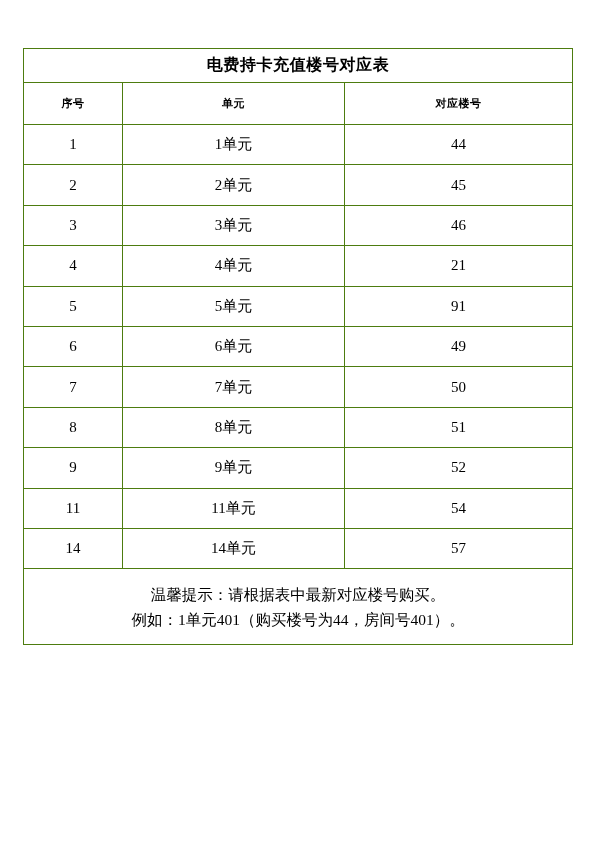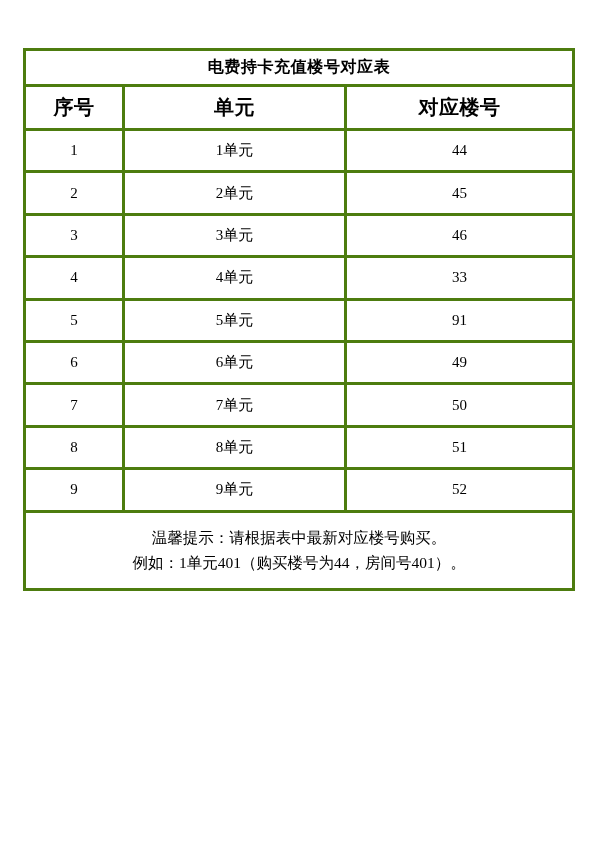--- a/index.html
+++ b/index.html
@@ -31,42 +31,42 @@
   }
 
   table.grid {
     width: 549px;
     border-collapse: collapse;
     table-layout: fixed;
     background: #ffffff;
   }
 
   table.grid td {
-    border: 3px solid #4d7c0f;
+    border: 1px solid #4d7c0f;
     padding: 0;
     text-align: center;
     vertical-align: middle;
     background: #ffffff;
   }
 
   
   col.c-idx  { width: 99px; }
   col.c-unit { width: 222px; }
   col.c-bldg { width: 228px; }
 
   .title-cell {
     height: 33px;
     font-size: 16px;
     font-weight: bold;
     letter-spacing: 0.6px;
   }
 
   .head-cell {
     height: 41px;
-    font-size: 20px;
+    font-size: 11px;
     font-weight: bold;
     letter-spacing: 0.5px;
   }
 
   .body-cell {
     height: 39.4px;
     font-size: 15px;
     font-weight: normal;
   }
 
@@ -120,21 +120,21 @@
           <td class="body-cell">45</td>
         </tr>
         <tr>
           <td class="body-cell">3</td>
           <td class="body-cell">3单元</td>
           <td class="body-cell">46</td>
         </tr>
         <tr>
           <td class="body-cell">4</td>
           <td class="body-cell">4单元</td>
-          <td class="body-cell">33</td>
+          <td class="body-cell">21</td>
         </tr>
         <tr>
           <td class="body-cell">5</td>
           <td class="body-cell">5单元</td>
           <td class="body-cell">91</td>
         </tr>
         <tr>
           <td class="body-cell">6</td>
           <td class="body-cell">6单元</td>
           <td class="body-cell">49</td>
@@ -147,20 +147,30 @@
         <tr>
           <td class="body-cell">8</td>
           <td class="body-cell">8单元</td>
           <td class="body-cell">51</td>
         </tr>
         <tr>
           <td class="body-cell">9</td>
           <td class="body-cell">9单元</td>
           <td class="body-cell">52</td>
         </tr>
+        <tr>
+          <td class="body-cell">11</td>
+          <td class="body-cell">11单元</td>
+          <td class="body-cell">54</td>
+        </tr>
+        <tr>
+          <td class="body-cell">14</td>
+          <td class="body-cell">14单元</td>
+          <td class="body-cell">57</td>
+        </tr>
 
         <tr>
           <td class="note-cell" colspan="3">
             <span class="note-line">温馨提示：请根据表中最新对应楼号购买。</span>
             <span class="note-line">例如：1单元401（购买楼号为44，房间号401）。</span>
           </td>
         </tr>
 
       </tbody>
     </table>

